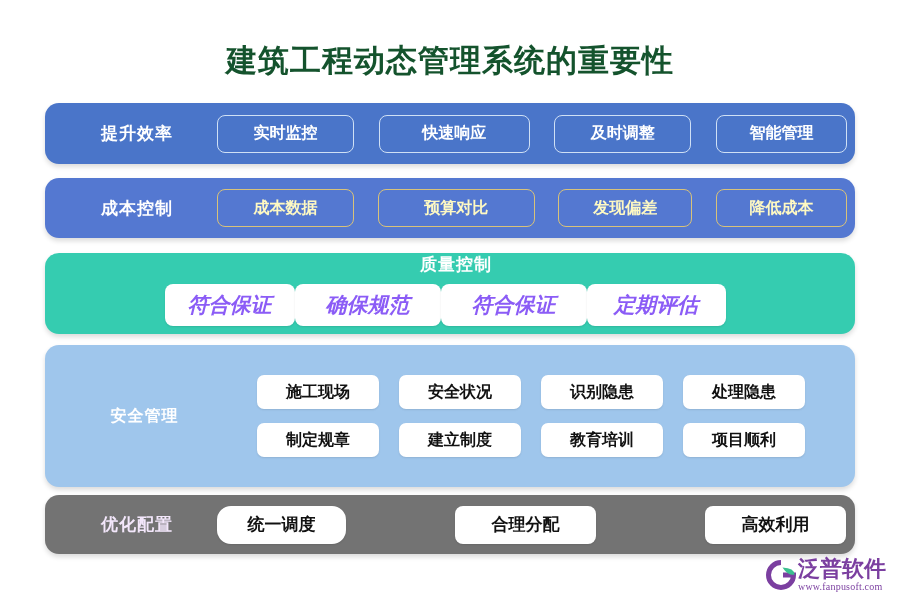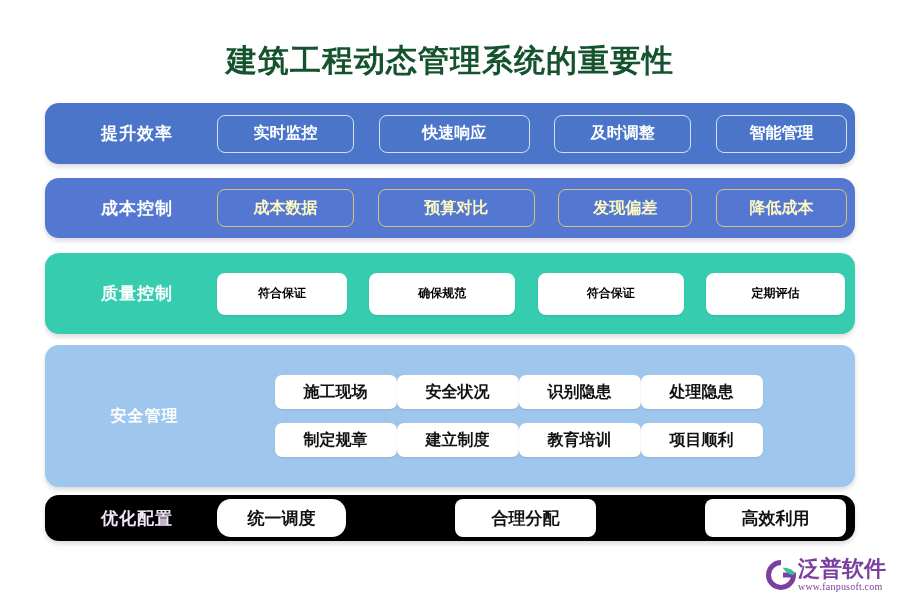--- a/index.html
+++ b/index.html
@@ -201,64 +201,66 @@
   #band-cost .pill.w1 { width: 137px; }
   #band-cost .pill.w2 { width: 157px; }
   #band-cost .pill.w3 { width: 134px; }
   #band-cost .pill.w4 { width: 131px; }
 
   
   #band-quality {
     top: 253px;
     height: 81px;
     background: #35ccb0;
+    flex-direction: column;
   }
   #band-quality .band-label { width: 160px; }
   #band-quality .items { padding-right: 10px; justify-content: space-between; }
   #band-quality .pill {
     height: 42px;
     border-radius: 8px;
     background: #ffffff;
-    color: #000000;
-    font-size: 12px;
+    color: #8b5cf6;
+    font-size: 21px;
     box-shadow: 0 1px 2px rgba(0,0,0,0.10);
+    font-style: italic;
   }
   #band-quality .pill.w1 { width: 130px; }
   #band-quality .pill.w2 { width: 146px; }
   #band-quality .pill.w3 { width: 146px; }
   #band-quality .pill.w4 { width: 139px; }
 
   
   #band-safety {
     top: 345px;
     height: 142px;
     background: #9fc6ec;
   }
   #band-safety .band-label {
     width: 175px;
     font-size: 16px;
   }
   #band-safety .items-col { padding-right: 50px; }
-  #band-safety .items-row { justify-content: center; }
+  #band-safety .items-row { justify-content: flex-end; gap: 20px; }
   #band-safety .items-row + .items-row { margin-top: 14px; }
   #band-safety .pill {
     height: 34px;
     border-radius: 7px;
     background: #ffffff;
     color: #111111;
     font-size: 16px;
     width: 122px;
     box-shadow: 0 1px 2px rgba(0,0,0,0.10);
   }
 
   
   #band-optimize {
     top: 495px;
-    height: 46px;
-    background: #000000;
+    height: 59px;
+    background: #737373;
   }
   #band-optimize .band-label {
     width: 160px;
     font-size: 17px;
     color: #f3e7fb;
   }
   #band-optimize .items { padding-right: 9px; justify-content: space-between; }
   #band-optimize .pill {
     height: 38px;
     border-radius: 8px;

